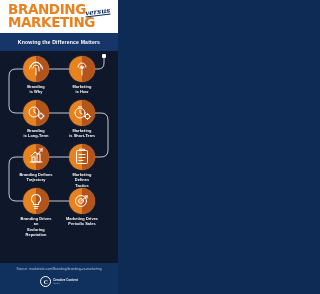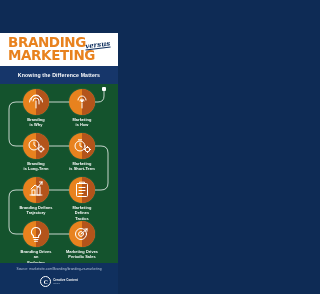--- a/index.html
+++ b/index.html
@@ -2,21 +2,21 @@
 <html><head>
 <meta charset="utf-8">
 <style>
   html,body{margin:0;padding:0;}
   body{
     width:118px;height:294px;overflow:hidden;
     background:#0e2b55;
     font-family:"Liberation Sans", sans-serif;
     position:relative;
   }
-  .sheet{position:absolute;inset:0;background:#14532d;margin-top:33px;}
+  .sheet{position:absolute;inset:0;background:#0f172a;}
 
   
   .header{
     position:absolute;left:0;top:0;width:118px;height:33px;
     background:#ffffff;
   }
   .title-wrap{
     position:absolute;left:8px;top:3px;width:104px;
     line-height:1.0;
   }

